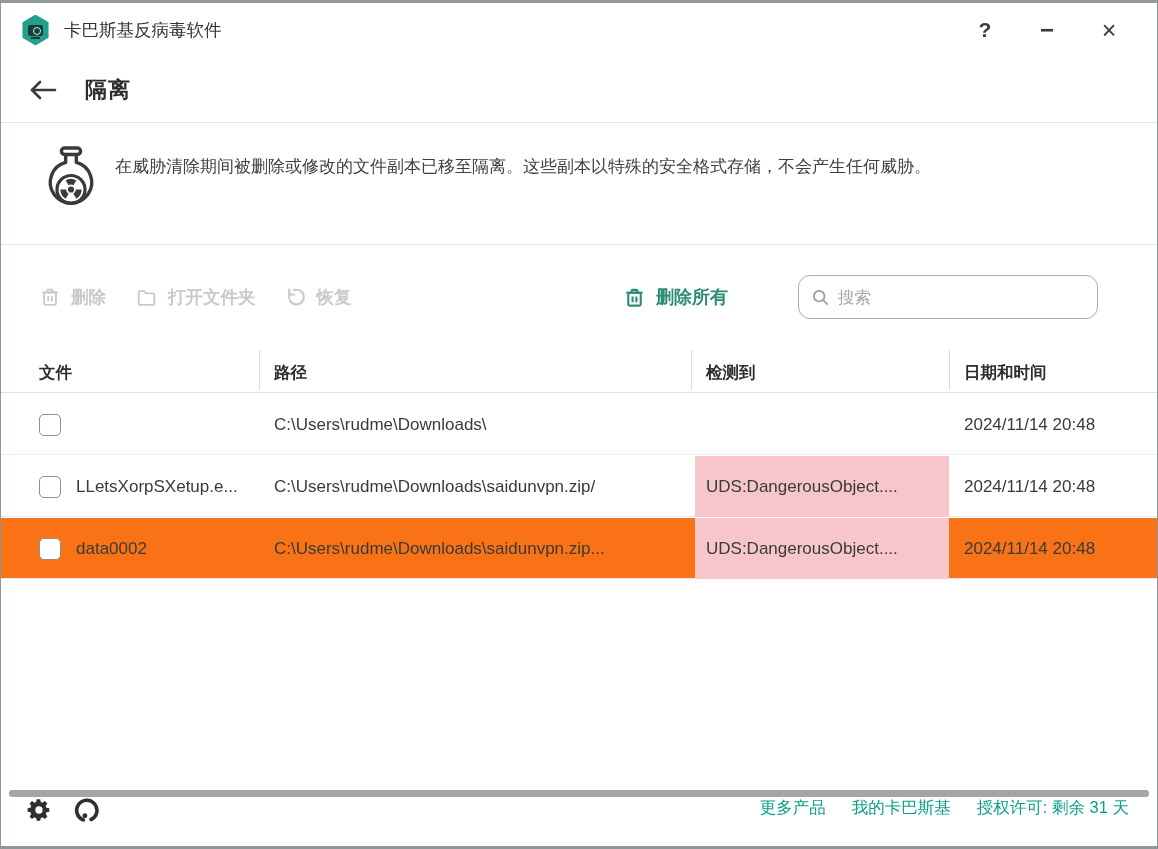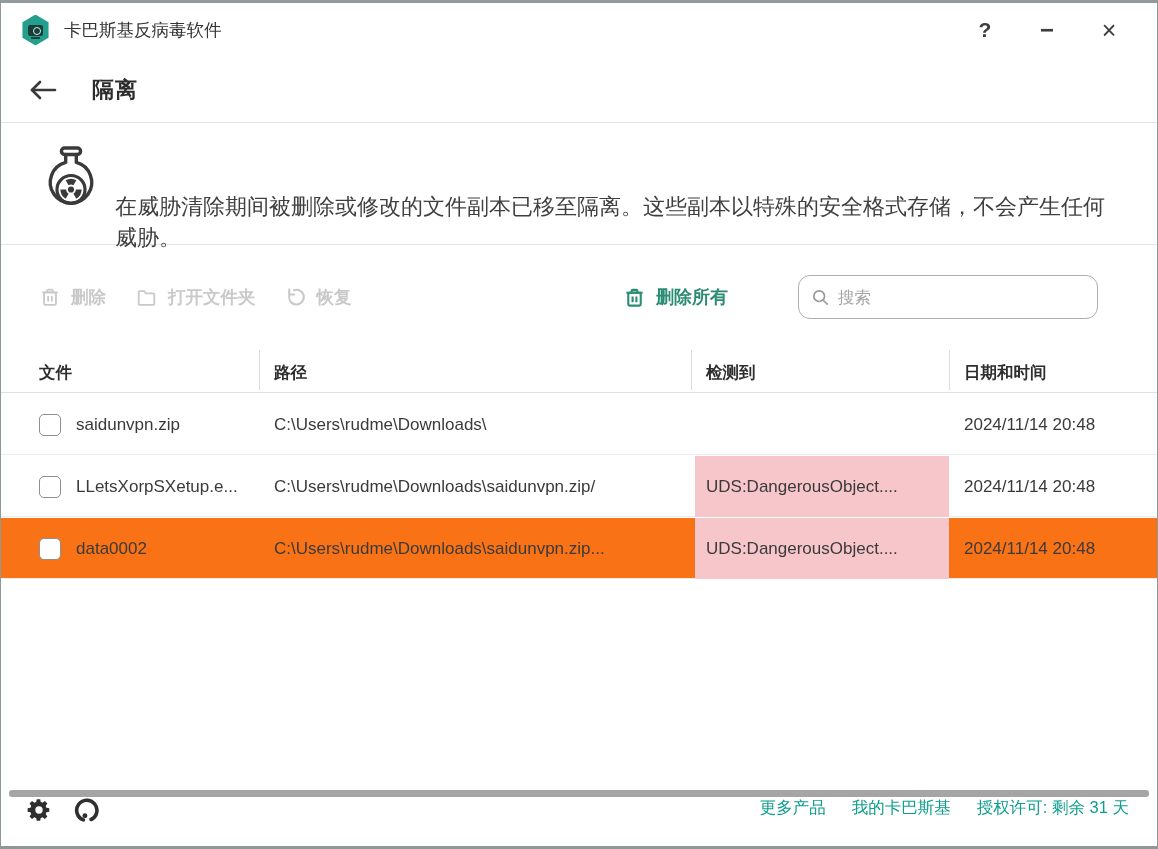--- a/index.html
+++ b/index.html
@@ -25,26 +25,26 @@
   .app-title { margin-left:14px; font-size:17.5px; color:#333; }
   .win-controls { margin-left:auto; display:flex; align-items:center; gap:10px; padding-right:22px; }
   .win-btn { background:none; border:none; cursor:pointer; color:#3d3d3d; width:52px; height:40px; font-family:inherit; }
   .win-btn.help { font-size:21px; font-weight:bold; }
   .win-btn.min  { font-size:24px; font-weight:bold; }
   .win-btn.close{ font-size:25px; }
 
   
   .page-header { position:absolute; top:54px; left:0; right:0; height:66px; display:flex; align-items:center; border-bottom:1px solid #e4e4e4; }
   .back-btn { background:none; border:none; cursor:pointer; margin-left:24px; width:36px; height:36px; display:flex; align-items:center; justify-content:center; }
-  .page-title { margin-left:31px; font-size:22px; font-weight:bold; color:#2c2c2c; letter-spacing:1px; }
+  .page-title { margin-left:24px; font-size:22px; font-weight:bold; color:#2c2c2c; letter-spacing:1px; }
 
   
   .info { position:absolute; top:121px; left:0; right:0; height:121px; border-bottom:1px solid #e4e4e4; }
   .info-icon { position:absolute; left:36px; top:19px; }
-  .info-text { position:absolute; left:114px; right:44px; top:27px; font-size:22px; line-height:31px; color:#3f3f3f;margin-top:40px; }
+  .info-text { position:absolute; left:114px; right:44px; top:27px; font-size:17px; line-height:31px; color:#3f3f3f; }
 
   
   .toolbar { position:absolute; top:242px; left:0; right:0; height:101px; }
   .tb-row { position:absolute; left:0; right:0; top:30px; height:44px; }
   .left-actions { position:absolute; left:38px; top:0; height:44px; display:flex; align-items:center; gap:29px; }
   .tbtn { background:none; border:none; display:inline-flex; align-items:center; gap:10px; font-family:inherit; font-size:17.5px; font-weight:bold; }
   .tbtn.disabled { color:#c9c9c9; cursor:default; }
   .tbtn.delete-all { position:absolute; left:622px; top:0; height:44px; color:#2b8c73; cursor:pointer; font-size:18px; }
   .searchbox { position:absolute; left:797px; top:0; width:300px; height:44px; border:1px solid #aeaeae; border-radius:12px; background:#fff; display:flex; align-items:center; }
   .searchbox svg { margin-left:12px; flex:0 0 auto; }
@@ -170,21 +170,20 @@
     <span class="col" style="left:273px">路径</span>
     <span class="col" style="left:705px">检测到</span>
     <span class="col" style="left:963px">日期和时间</span>
     <span class="vdiv" style="left:258px"></span>
     <span class="vdiv" style="left:690px"></span>
     <span class="vdiv" style="left:948px"></span>
   </div>
 
   <div class="row" style="top:391px">
     <span class="cb"></span>
-    <span class="cell file">saidunvpn.zip</span>
     <span class="cell path">C:\Users\rudme\Downloads\</span>
     <span class="cell det"></span>
     <span class="cell date">2024/11/14 20:48</span>
   </div>
 
   <div class="row" style="top:453px">
     <span class="cb"></span>
     <span class="cell file">LLetsXorpSXetup.e...</span>
     <span class="cell path">C:\Users\rudme\Downloads\saidunvpn.zip/</span>
     <span class="cell det danger">UDS:DangerousObject....</span>

